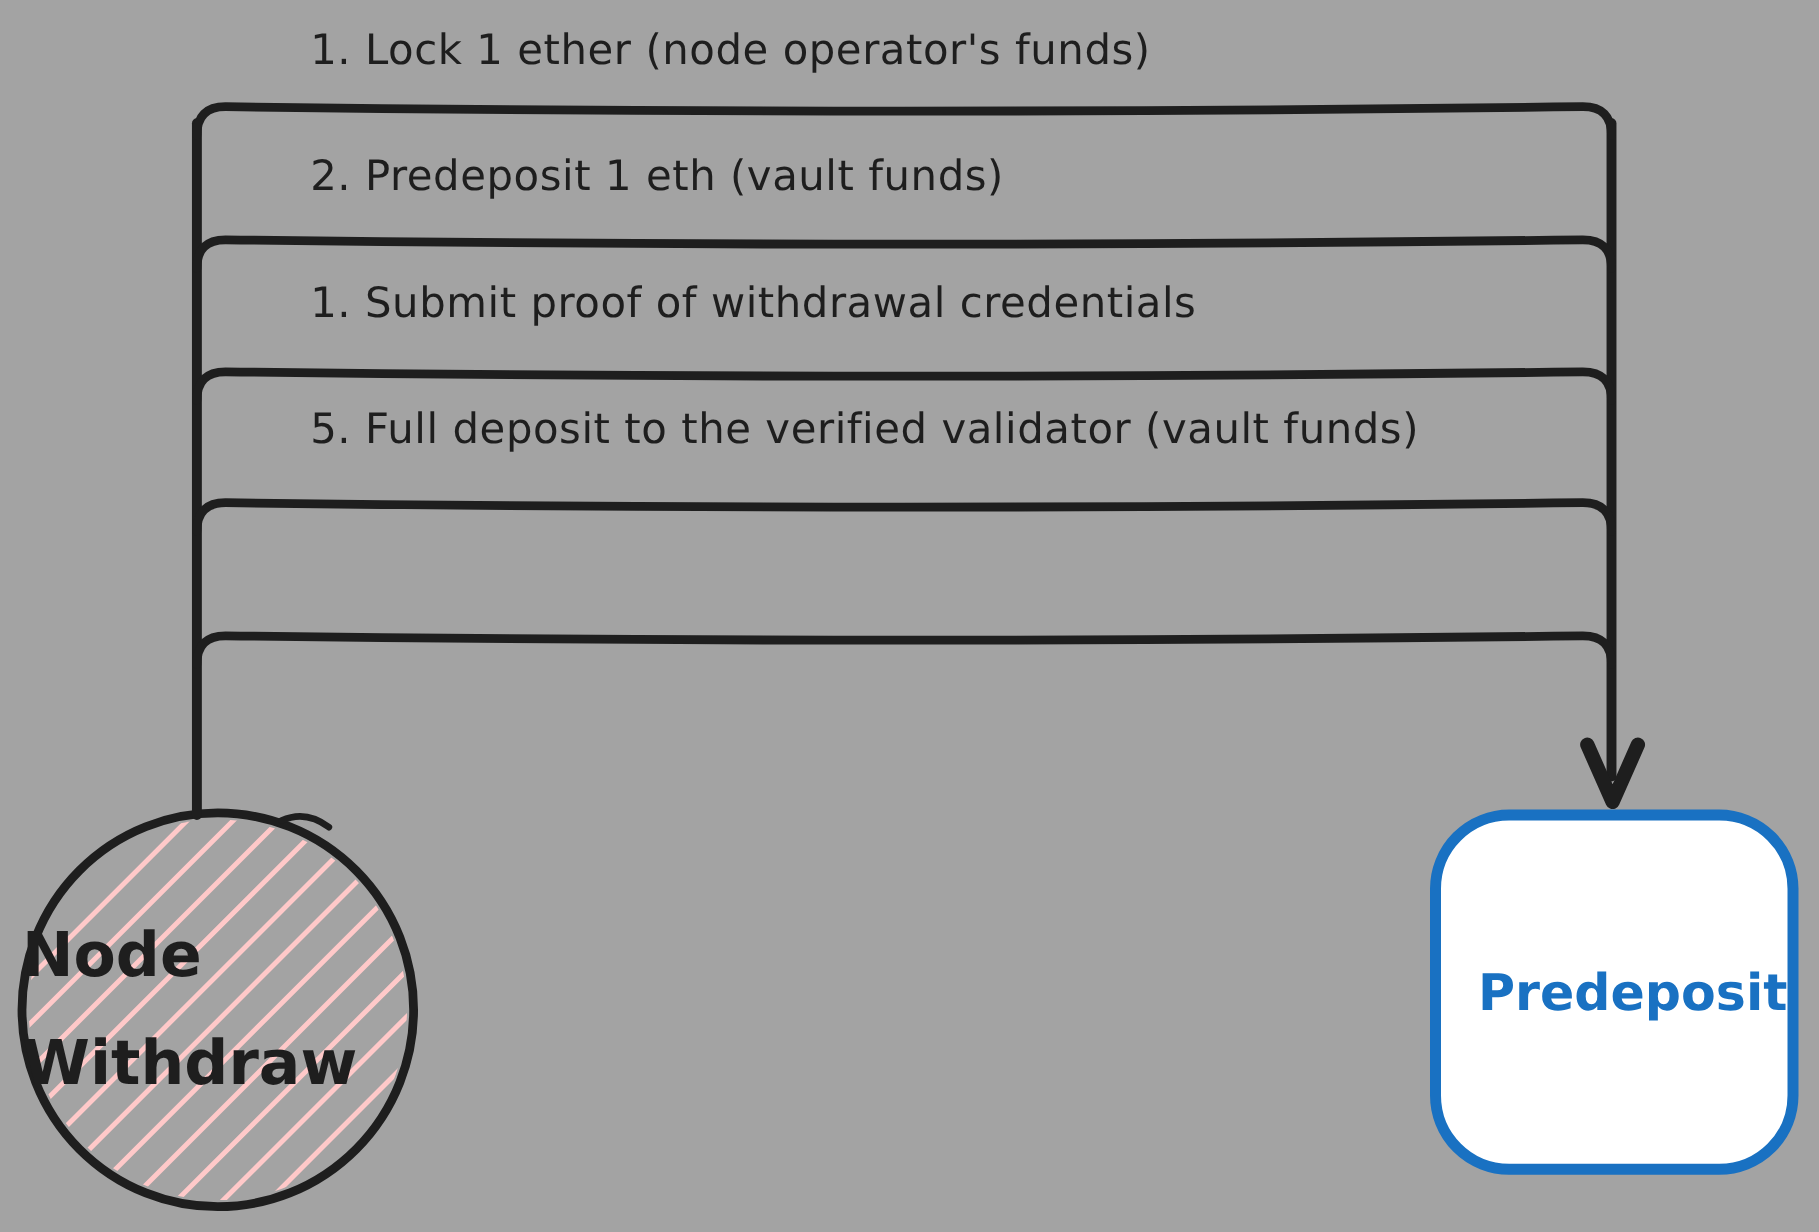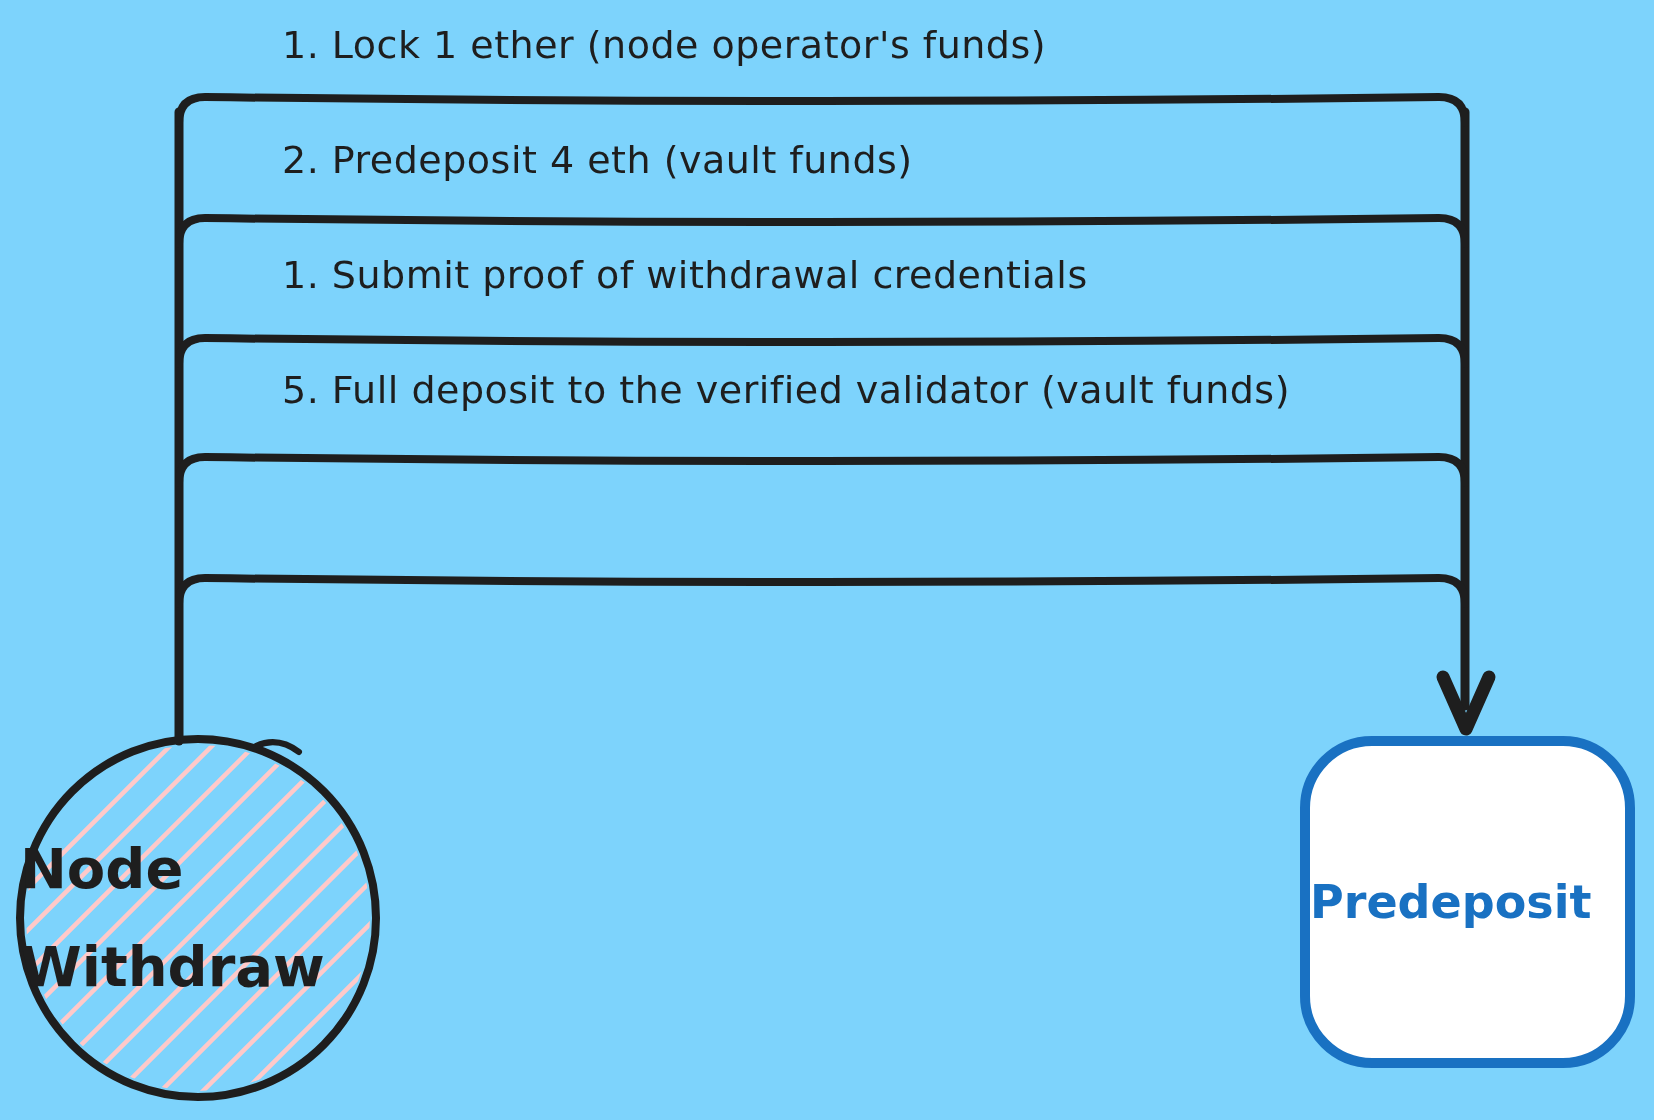--- a/index.html
+++ b/index.html
@@ -4,21 +4,21 @@
 <style>
   html, body {
     margin: 0;
     padding: 0;
     background: #ffffff;
   }
   #canvas {
     position: relative;
     width: 1654px;
     height: 1120px;
-    background: #7dd3fc;
+    background: #a3a3a3;
     overflow: hidden;
     font-family: "DejaVu Sans", "Liberation Sans", sans-serif;
     color: #1e1e1e;
   }
   #diagram-svg {
     position: absolute;
     left: 0;
     top: 0;
     width: 1654px;
     height: 1120px;
@@ -62,21 +62,21 @@
     left: 1300px;
     top: 736px;
     width: 335px;
     height: 332px;
     box-sizing: border-box;
     border: 10px solid #1971c2;
     border-radius: 72px;
     background: #ffffff;
     display: flex;
     flex-direction: column;
-    align-items: flex-start;
+    align-items: flex-end;
     justify-content: center;
     gap: 40px;
     font-size: 46px;
     font-weight: 600;
     color: #1971c2;
     text-align: center;
     line-height: 1;
   }
 </style>
 </head>
@@ -111,21 +111,21 @@
     <path d="M 179 123 Q 179 97 205 97 Q 822 105 1439 97 Q 1465 97 1465 123" fill="none" stroke="#1e1e1e" stroke-width="8" stroke-linecap="round"></path>
     <path d="M 179 244 Q 179 218 205 218 Q 822 226 1439 218 Q 1465 218 1465 244" fill="none" stroke="#1e1e1e" stroke-width="8" stroke-linecap="round"></path>
     <path d="M 179 364 Q 179 338 205 338 Q 822 346 1439 338 Q 1465 338 1465 364" fill="none" stroke="#1e1e1e" stroke-width="8" stroke-linecap="round"></path>
     <path d="M 179 483 Q 179 457 205 457 Q 822 465 1439 457 Q 1465 457 1465 483" fill="none" stroke="#1e1e1e" stroke-width="8" stroke-linecap="round"></path>
     <path d="M 179 604 Q 179 578 205 578 Q 822 586 1439 578 Q 1465 578 1465 604" fill="none" stroke="#1e1e1e" stroke-width="8" stroke-linecap="round"></path>
 
     <path d="M 1443 677 L 1466 729 L 1489 677" fill="none" stroke="#1e1e1e" stroke-width="13" stroke-linecap="round" stroke-linejoin="round"></path>
   </svg>
 
   <div class="step-label" id="step-label-1">1. Lock 1 ether (node operator's funds)</div>
-  <div class="step-label" id="step-label-2">2. Predeposit 4 eth (vault funds)</div>
+  <div class="step-label" id="step-label-2">2. Predeposit 1 eth (vault funds)</div>
   <div class="step-label" id="step-label-3">1. Submit proof of withdrawal credentials</div>
   <div class="step-label" id="step-label-4">5. Full deposit to the verified validator (vault funds)</div>
 
   <div class="node-operator-text">
     <span>Node</span>
     <span>Withdraw</span>
   </div>
 
   <div class="guarantee-box">
     <span>Predeposit</span>

